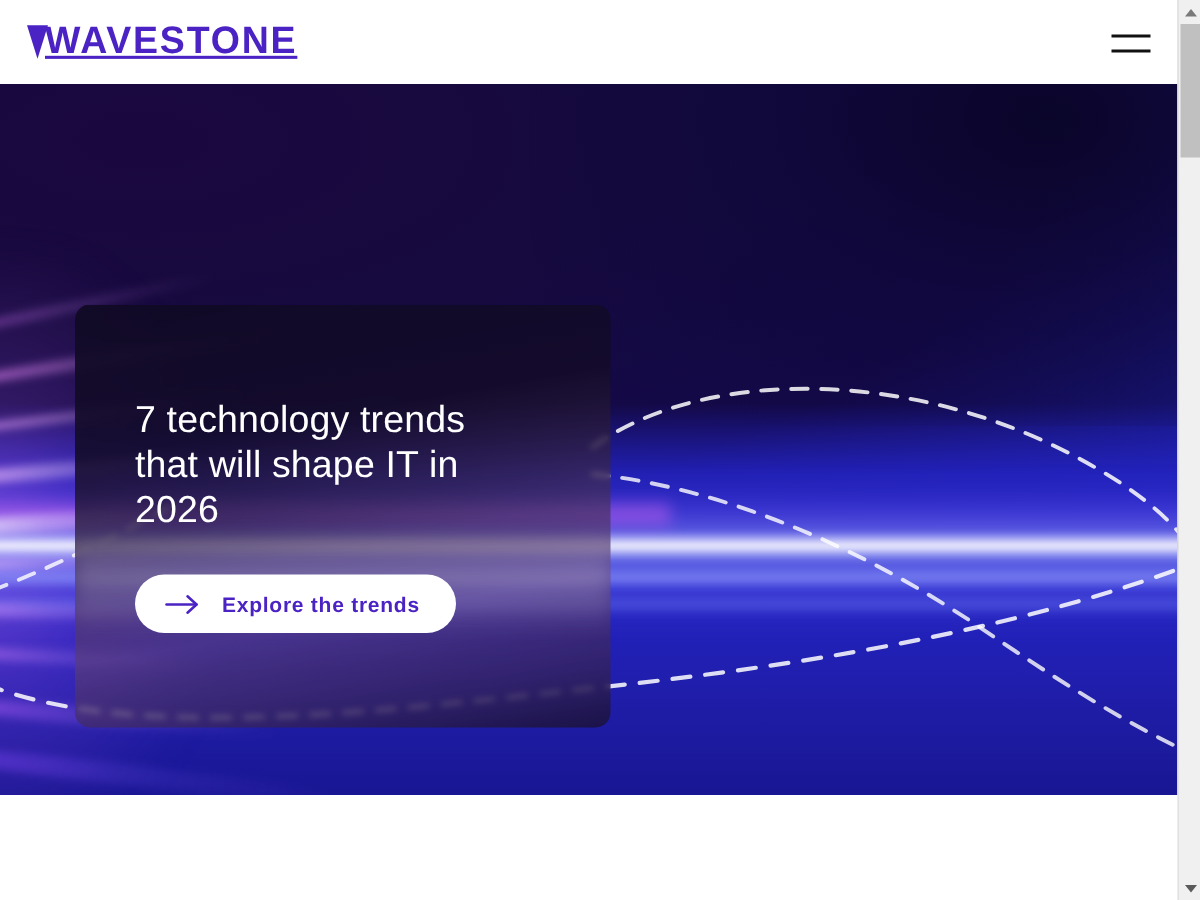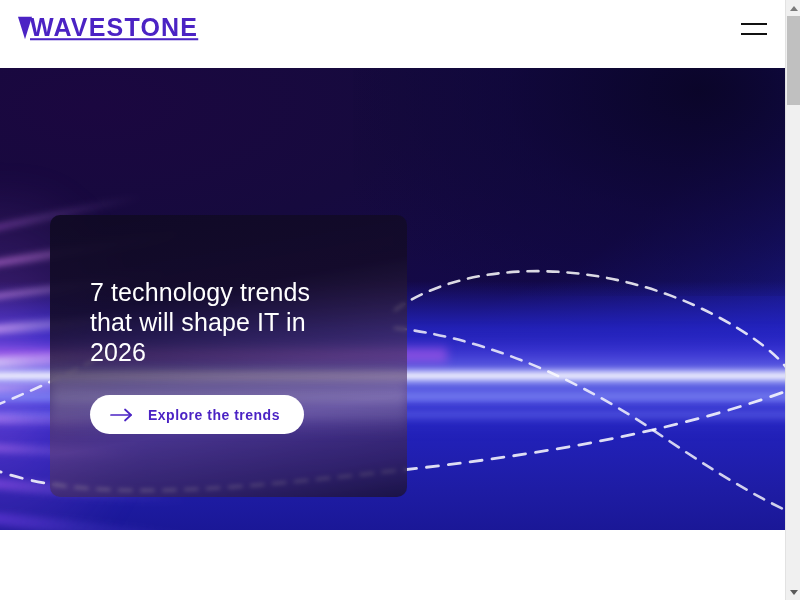--- a/index.html
+++ b/index.html
@@ -67,21 +67,20 @@
   }
   #menu-btn span.l1 { top: 7px; }
   #menu-btn span.l2 { top: 17px; }
 
   
   #hero {
     position: absolute; left: 0; top: 56px;
     width: 785px; height: 474px;
     overflow: hidden;
     background: #0f0630;
-    margin-top: 12px;
   }
   
   .bg-base {
     position: absolute; inset: 0;
     background:
       radial-gradient(140% 100% at 12% 8%, #1b0740 0%, #160a3e 28%, #13094a 55%, #191a90 80%, #1d21a8 100%);
   }
   .bg-blue-bottom {
     position: absolute; left: 0; top: 45%;
     width: 100%; height: 55%;

